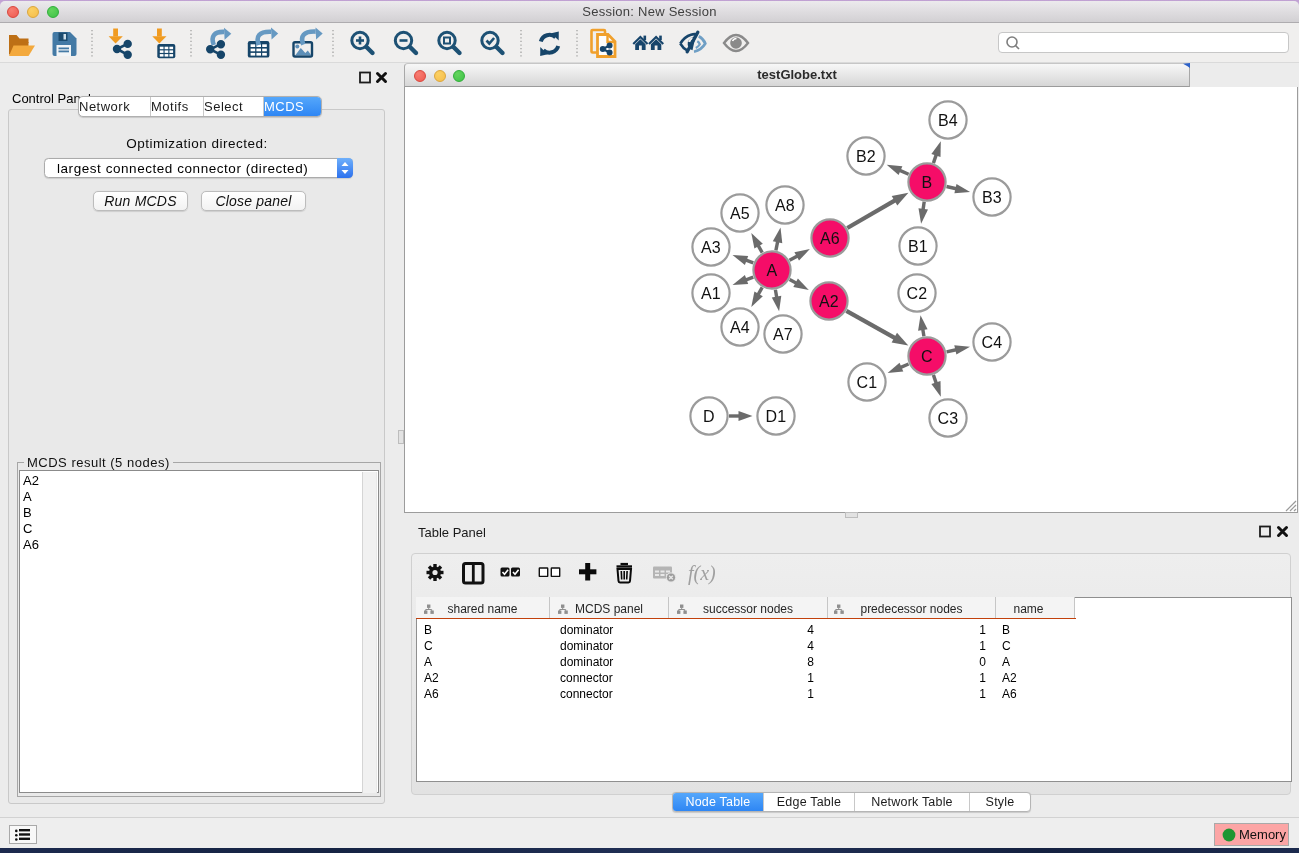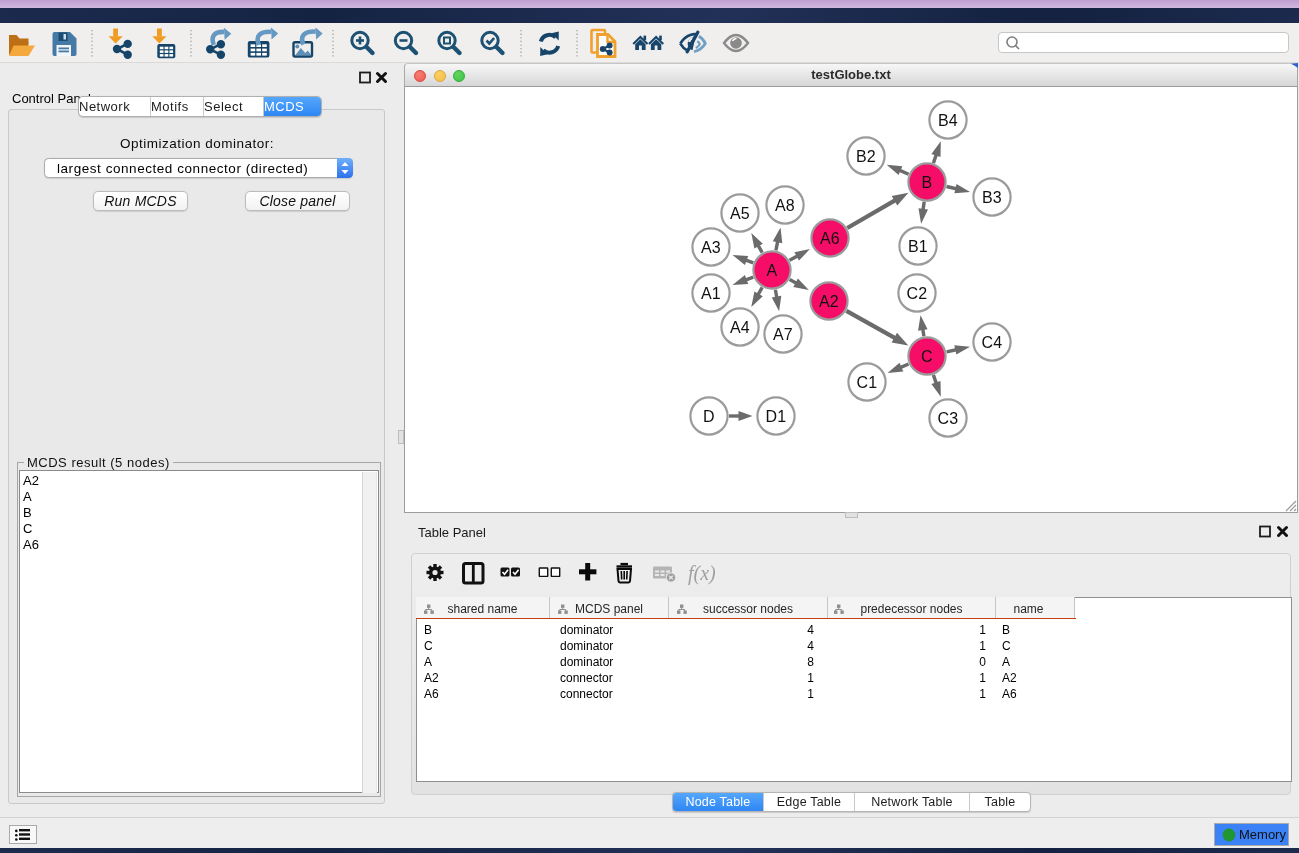--- a/index.html
+++ b/index.html
@@ -49,21 +49,21 @@
   border:1px solid #bcbcbc; border-radius:5px; font-size:14px; letter-spacing:0.2px; color:#111;
   text-align:center; box-shadow:0 0.5px 1px rgba(0,0,0,.12);font-style:italic; }
 #dropdown { position:absolute; left:44px; top:158px; width:309px; height:20px;
   background:#fff; border:1px solid #ababab; border-radius:4.5px;
   box-shadow:0 0.5px 1px rgba(0,0,0,.12); }
 #dropdown .txt { position:absolute; left:12px; top:2px; font-size:13.5px; letter-spacing:0.55px; color:#000; }
 #dropdown .cap { position:absolute; right:-1px; top:-1px; width:16px; height:20px;
   background:linear-gradient(#6fb0fb,#2c71ee); border-radius:0 4.5px 4.5px 0; }
 
 
-#nw-title { position:absolute; left:404px; top:63px; width:894px; height:24px;
+#nw-title { position:absolute; left:404px; top:63px; width:786px; height:24px;
   border-radius:4px 4px 0 0; background:linear-gradient(#f7f7f7,#d6d6d6);
   border:1px solid #a8a8a8; border-top:1px solid #c6c6c6; border-bottom:1px solid #9b9b9b; }
 #nw-title .title { position:absolute; left:0; right:0; top:3px; text-align:center;
   font-size:13px; font-weight:bold; color:#2b2b2b; }
 #nw-canvas { position:absolute; left:404px; top:87px; width:894px; height:426px;
   background:#fff; border:1px solid #9c9c9c; border-top:none; }
 
 
 #tp-box { position:absolute; left:411px; top:553px; width:880px; height:242px;
   background:linear-gradient(#eeeeee,#e2e2e2); border:1px solid #d0d0d0; border-radius:4px; }
@@ -80,28 +80,34 @@
   box-shadow:0 0.5px 1px rgba(0,0,0,.15);align-items:flex-end; }
 .tabrow .seg { font-size:12.5px; letter-spacing:0.2px; color:#1c1c1c; text-align:center; line-height:18px;
   border-right:1px solid #c8c8c8; }
 .tabrow .seg:last-child { border-right:none; }
 .tabrow .sel { background:linear-gradient(#55a7fb,#2e86f4); color:#fff; }
 
 
 #statusbar { position:absolute; left:0; top:817px; width:1299px; height:31px;
   background:#eeeeee; border-top:1px solid #d2d2d2; border-radius:0 0 5px 5px; }
 #memorybtn { position:absolute; left:1214px; top:5px; width:75px; height:23px;
-  background:#3b82f6; border:1px solid #a9a9a9; font-size:13px; color:#111; }
+  background:#fca5a5; border:1px solid #a9a9a9; font-size:13px; color:#111; }
 #listbtn { position:absolute; left:9px; top:7px; width:28px; height:19px;
   background:#f8f8f8; border:1px solid #a9a9a9; }
 
 </style></head>
 <body>
 <div id="app">
 <div id="wall-top"></div>
+<div id="titlebar">
+  <div class="tl" style="left:7px;top:5px;background:radial-gradient(circle at 35% 30%,#f77d72,#ef5a50);border:0.5px solid #d9453c;"></div>
+  <div class="tl" style="left:27px;top:5px;background:radial-gradient(circle at 35% 30%,#fbd063,#f5bd4a);border:0.5px solid #dca63a;"></div>
+  <div class="tl" style="left:47px;top:5px;background:radial-gradient(circle at 35% 30%,#63d45c,#3dc247);border:0.5px solid #2fae39;"></div>
+  <div class="title">Session: New Session</div>
+</div>
 
 <div id="toolbar">
 <svg width="1299" height="40" viewBox="0 23 1299 40" style="position:absolute;left:0;top:0">
 
 <g stroke="#a2a2a2" stroke-width="1.3" stroke-dasharray="1.3,2.3">
 <line x1="92" y1="30" x2="92" y2="58"></line>
           <line x1="191" y1="30" x2="191" y2="58"></line>
 <line x1="333" y1="30" x2="333" y2="58"></line>
           <line x1="521" y1="30" x2="521" y2="58"></line>
 <line x1="577" y1="30" x2="577" y2="58"></line>
@@ -274,32 +280,32 @@
 <rect x="5" y="1.5" width="10" height="10" fill="none" stroke="#1c1c1c" stroke-width="1.8"></rect>
 <path d="M22.5 2.5 l8 8 m0 -8 l-8 8" stroke="#111" stroke-width="3" stroke-linecap="round"></path>
 </svg>
 <div id="cp-box"></div>
 <div id="cp-tabs">
   <div class="seg" style="width:72px">Network</div>
   <div class="seg" style="width:53px">Motifs</div>
   <div class="seg" style="width:60px">Select</div>
   <div class="seg sel" style="width:57px">MCDS</div>
 </div>
-<div class="abs" style="left:0;top:136px;width:394px;text-align:center;font-size:13.5px;letter-spacing:0.5px;color:#0a0a0a;">Optimization dominator:</div>
+<div class="abs" style="left:0;top:136px;width:394px;text-align:center;font-size:13.5px;letter-spacing:0.5px;color:#0a0a0a;">Optimization directed:</div>
 <div id="dropdown">
   <div class="txt">largest connected connector (directed)</div>
   <div class="cap">
     <svg width="16" height="20" viewBox="0 0 16 20">
       <path d="M4.5 8 l3.5 -4 l3.5 4 z" fill="#fff"></path>
       <path d="M4.5 12 l3.5 4 l3.5 -4 z" fill="#fff"></path>
     </svg>
   </div>
 </div>
 <div class="macbtn" style="left:93px;top:191px;width:95px;height:20px;line-height:19px;">Run MCDS</div>
-<div class="macbtn" style="left:201px;top:191px;width:105px;height:20px;line-height:19px;margin-left:44px;">Close panel</div>
+<div class="macbtn" style="left:201px;top:191px;width:105px;height:20px;line-height:19px;">Close panel</div>
 <div id="cp-fs">
   <div id="cp-fs-legend">MCDS result (5 nodes)</div>
   <div id="cp-list">
     <div class="it" style="margin-top:2px">A2</div>
     <div class="it">A</div>
     <div class="it">B</div>
     <div class="it">C</div>
     <div class="it">A6</div>
     <div id="cp-scroll"></div>
   </div>
@@ -531,21 +537,21 @@
 <div class="td" style="left:828px;top:686px;width:158px;text-align:right;">1</div>
 <div class="td" style="left:1002px;top:622px;">B</div>
 <div class="td" style="left:1002px;top:638px;">C</div>
 <div class="td" style="left:1002px;top:654px;">A</div>
 <div class="td" style="left:1002px;top:670px;">A2</div>
 <div class="td" style="left:1002px;top:686px;">A6</div>
 <div class="tabrow" style="left:672px;">
   <div class="seg sel" style="width:91px">Node Table</div>
   <div class="seg" style="width:91px">Edge Table</div>
   <div class="seg" style="width:115px">Network Table</div>
-  <div class="seg" style="width:60px">Table</div>
+  <div class="seg" style="width:60px">Style</div>
 </div>
 
 <div id="statusbar">
   <div id="listbtn">
     <svg width="26" height="17" viewBox="0 0 26 17">
       <g fill="#111">
         <rect x="9" y="3" width="11" height="2.4"></rect>
         <rect x="9" y="7.3" width="11" height="2.4"></rect>
         <rect x="9" y="11.6" width="11" height="2.4"></rect>
         <rect x="5" y="3.6" width="2.6" height="2.6" rx="1.3"></rect>

